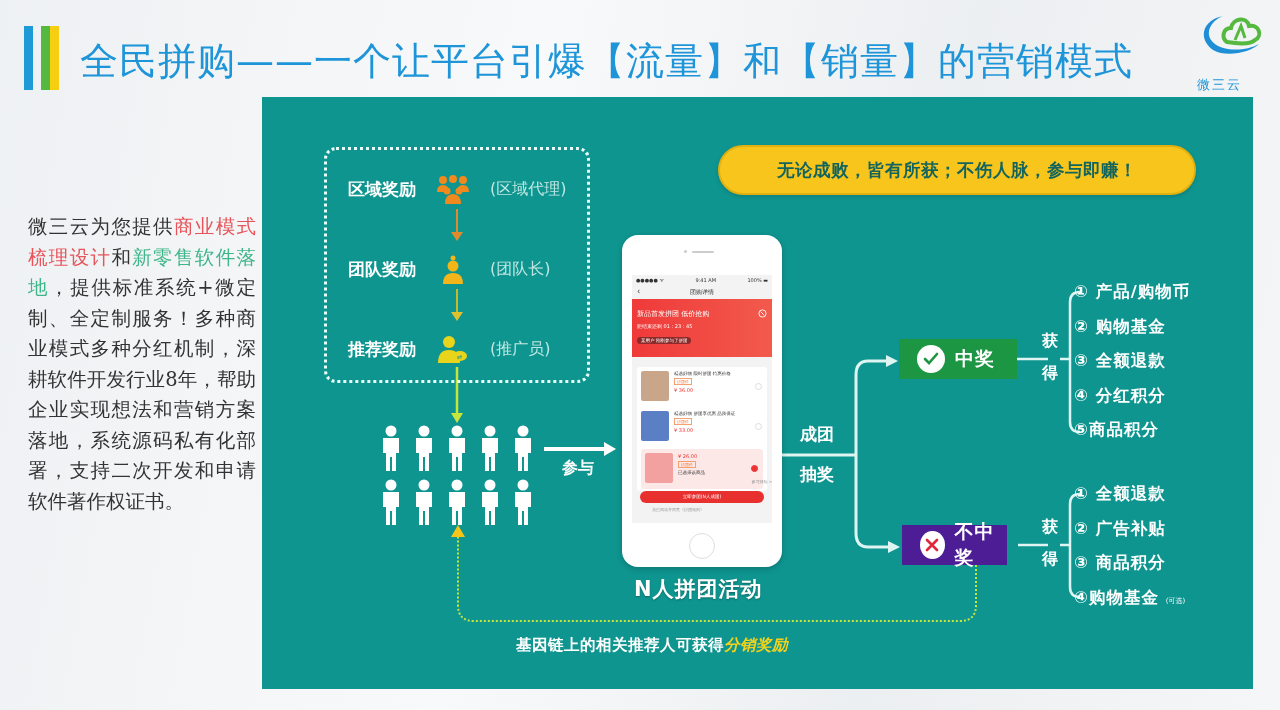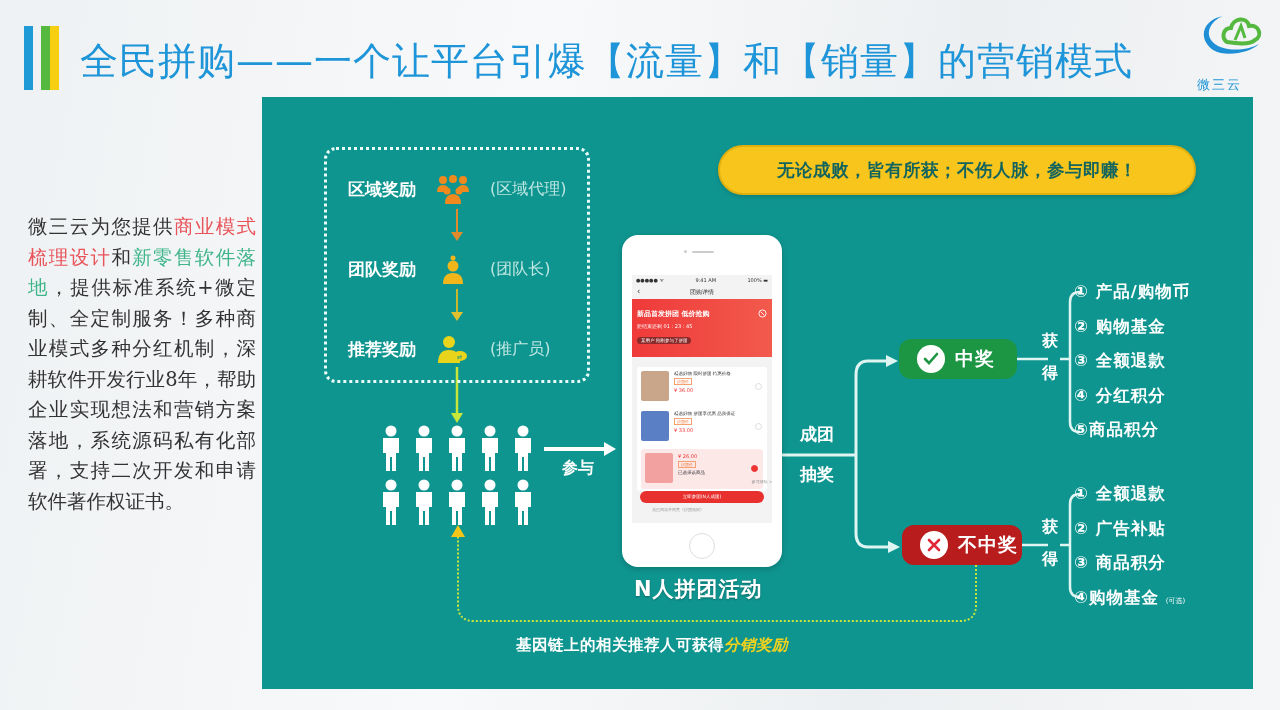--- a/index.html
+++ b/index.html
@@ -70,46 +70,46 @@
     background: #fff; border-radius: 16px; box-shadow: 0 2px 6px rgba(0,0,0,0.2);
     overflow: hidden;
   }
   .phone-speaker { position: absolute; left: 70px; top: 16px; width: 22px; height: 2px; background: #ccc; border-radius: 1px; }
   .phone-dot { position: absolute; left: 62px; top: 15px; width: 3px; height: 3px; background: #ccc; border-radius: 50%; }
   .phone-screen { position: absolute; left: 10px; top: 40px; width: 140px; height: 248px; background: #f3f3f3; overflow: hidden; }
   .status-bar { height: 10px; font-size: 5px; color: #333; display: flex; justify-content: space-between; padding: 2px 4px; background: #f3f3f3; }
   .nav-bar { height: 14px; font-size: 6px; color: #333; text-align: center; background: #f3f3f3; position: relative; line-height: 14px; }
   .nav-bar .back { position: absolute; left: 5px; top: 0; font-size: 8px; }
   .red-banner { height: 58px; background: linear-gradient(90deg, #ef3a3a, #f25a4c); position: relative; color: #fff; }
-  .red-banner .l1 { position: absolute; left: 5px; top: 10px; font-size: 7px; font-weight: bold; }
+  .red-banner .l1 { position: absolute; left: 5px; top: 10px; font-size: 7px; font-weight: normal; }
   .red-banner .l2 { position: absolute; left: 5px; top: 24px; font-size: 5px; }
   .red-banner .tag { position: absolute; left: 5px; top: 38px; font-size: 4.5px; background: #8a2a2a; padding: 1px 4px; border-radius: 4px; }
   .card { position: absolute; left: 5px; top: 92px; width: 130px; background: #fff; border-radius: 3px; }
   .item { display: flex; padding: 4px; height: 40px; position: relative; }
   .item .thumb { width: 28px; height: 30px; border-radius: 2px; }
   .item .desc { margin-left: 5px; font-size: 4.5px; color: #333; flex: 1; }
   .item .desc .pill { display: inline-block; font-size: 4px; color: #f07a3a; border: 0.5px solid #f5a070; padding: 0 2px; margin: 2px 0; }
   .item .desc .price { color: #e33; font-size: 5px; }
   .item .radio { position: absolute; right: 5px; top: 16px; width: 7px; height: 7px; border-radius: 50%; border: 0.5px solid #ddd; }
   .item.sel { background: #fde8e8; margin: 2px 4px; border-radius: 3px; }
   .item.sel .radio { background: #e33; border-color: #e33; }
   .join-btn { position: absolute; left: 18px; top: 256px; width: 124px; height: 12px; background: #e8302e; border-radius: 6px; color: #fff; font-size: 4.5px; text-align: center; line-height: 12px; }
   .small-note { position: absolute; left: 10px; top: 244px; width: 140px; text-align: right; font-size: 4px; color: #999; }
   .agree { position: absolute; left: 30px; top: 272px; font-size: 4px; color: #999; }
   .home-btn { position: absolute; left: 67px; top: 298px; width: 26px; height: 26px; border-radius: 50%; border: 1px solid #ddd; }
   .phone-caption { position: absolute; left: 372px; top: 478px; color: #fff; font-weight: bold; font-size: 21px; letter-spacing: 1px; text-shadow: 0 1px 2px rgba(0,0,0,0.3); }
 
   .branch-label { position: absolute; color: #fff; font-size: 17px; font-weight: bold; }
   .outcome {
-    position: absolute; height: 40px; border-radius: 12px; display: flex; align-items: center;
+    position: absolute; height: 40px; border-radius: 0; display: flex; align-items: center;
     color: #fff; font-size: 19px; font-weight: bold; padding-left: 18px; letter-spacing: 1px;
   }
   .outcome .circle { width: 28px; height: 28px; border-radius: 50%; background: #fff; display: flex; align-items: center; justify-content: center; margin-right: 10px; }
   .win { left: 637px; top: 242px; width: 118px; background: #1d9644; }
-  .lose { left: 640px; top: 428px; width: 120px; background: #b91c1c; }
+  .lose { left: 640px; top: 428px; width: 105px; background: #4c1d95; }
 
   .get-label { position: absolute; color: #fff; font-size: 16px; line-height: 32px; width: 20px; text-align: center; font-weight: bold; }
   .prize-list { position: absolute; color: #fff; font-weight: bold; font-size: 16.5px; }
   .prize-list div { height: 34.5px; line-height: 34.5px; white-space: nowrap; letter-spacing: 1px; }
   .tiny-note { font-size: 7px; font-weight: normal; letter-spacing: 0; }
 
   .footer-note { position: absolute; left: 254px; top: 538px; color: #fff; font-weight: bold; font-size: 15.5px; letter-spacing: 0.5px; }
   .footer-note .hl { color: #f2d21c; font-style: italic; }
 
   svg { display: block; }

